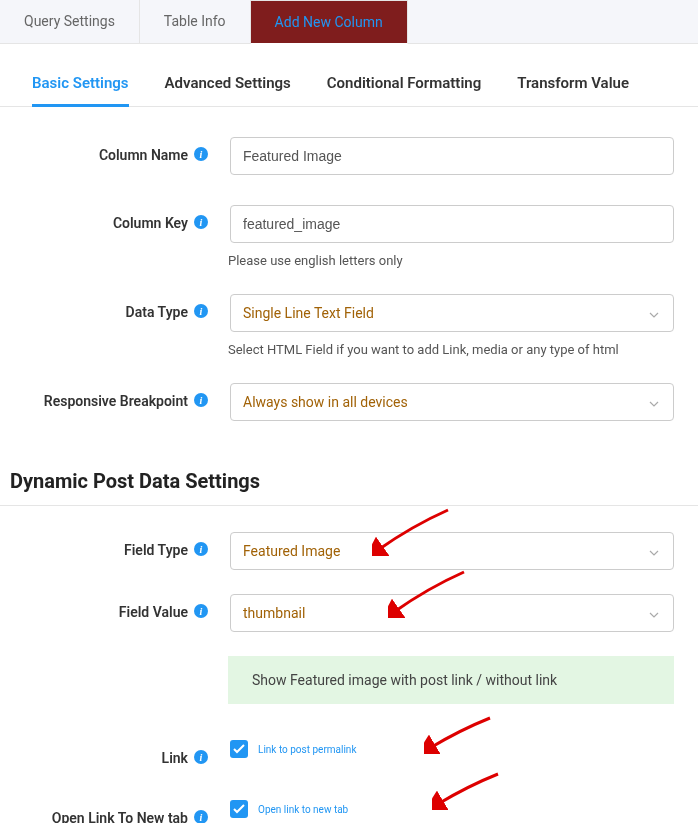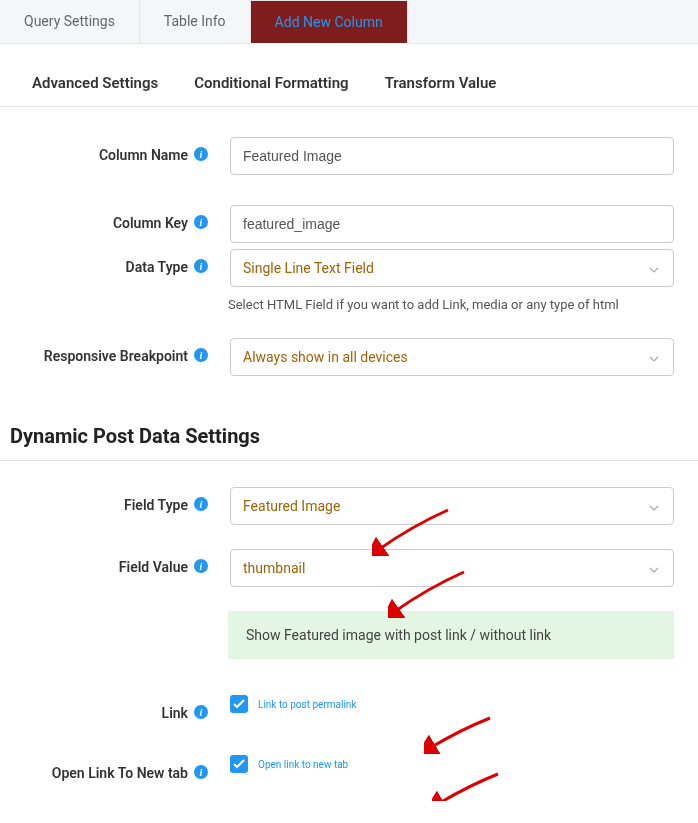--- a/index.html
+++ b/index.html
@@ -126,21 +126,21 @@
   .section-heading {
     font-size: 20px;
     font-weight: 700;
     padding: 18px 10px 12px 10px;
     border-bottom: 1px solid #e5e5e5;
     margin-bottom: 26px;
     color: #222;
   }
   .notice-box {
     background: #e3f6e3;
-    padding: 16px 18px;
+    padding: 16px 24px;
     margin: 24px 24px 36px 228px;
     color: #444;
     font-size: 14px;
   }
   .checkbox-row {
     display: flex;
     align-items: center;
     gap: 10px;
   }
   .checkbox {
@@ -167,20 +167,21 @@
 </head>
 <body>
 
 <div class="top-tabs">
   <div class="top-tab">Query Settings</div>
   <div class="top-tab">Table Info</div>
   <div class="top-tab active">Add New Column</div>
 </div>
 
 <div class="sub-tabs">
+  <div class="sub-tab active">Basic Settings</div>
   <div class="sub-tab">Advanced Settings</div>
   <div class="sub-tab">Conditional Formatting</div>
   <div class="sub-tab">Transform Value</div>
 </div>
 
 <div class="form">
 
   <div class="row">
     <div class="label-col">
       <span>Column Name</span>
@@ -194,20 +195,21 @@
 
   <div class="row">
     <div class="label-col">
       <span>Column Key</span>
       <span class="info-icon">i</span>
     </div>
     <div class="input-col">
       <input class="text-input" value="featured_image" style="">
     </div>
   </div>
+  <div class="helper">Please use english letters only</div>
 
   <div class="row">
     <div class="label-col">
       <span>Data Type</span>
       <span class="info-icon">i</span>
     </div>
     <div class="input-col">
       <div class="select">
         <span>Single Line Text Field</span>
         <span class="chevron">

